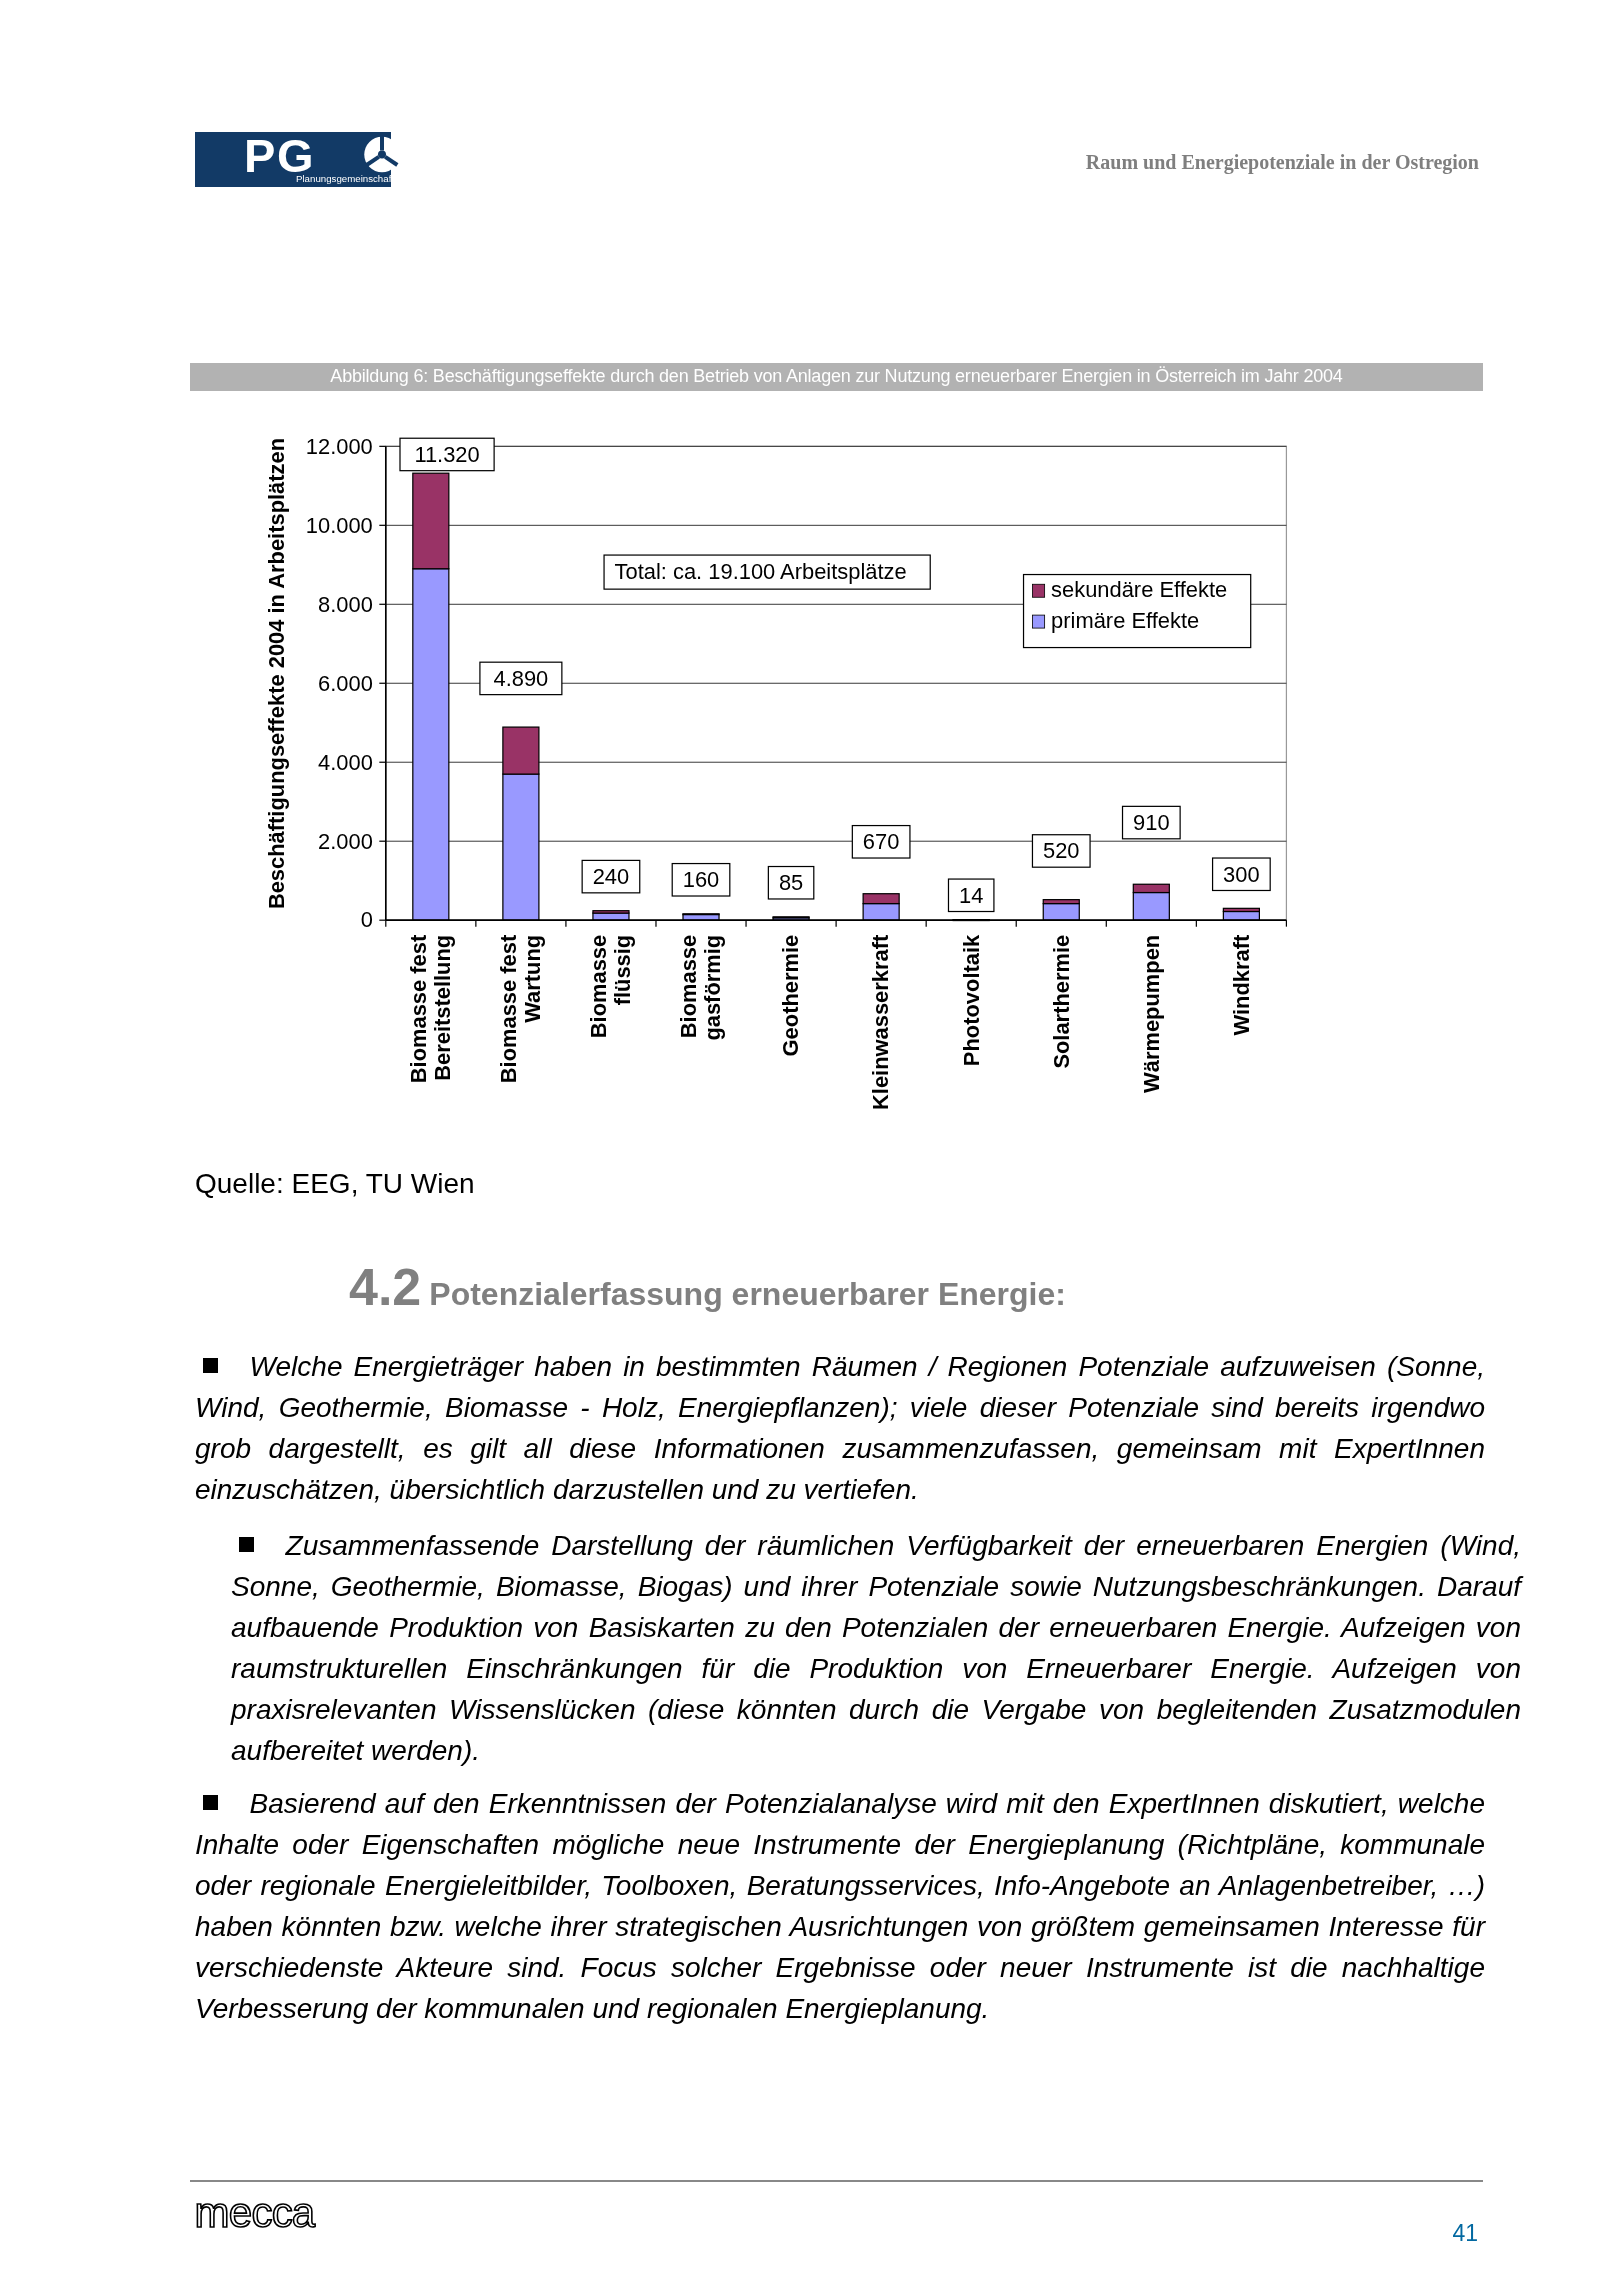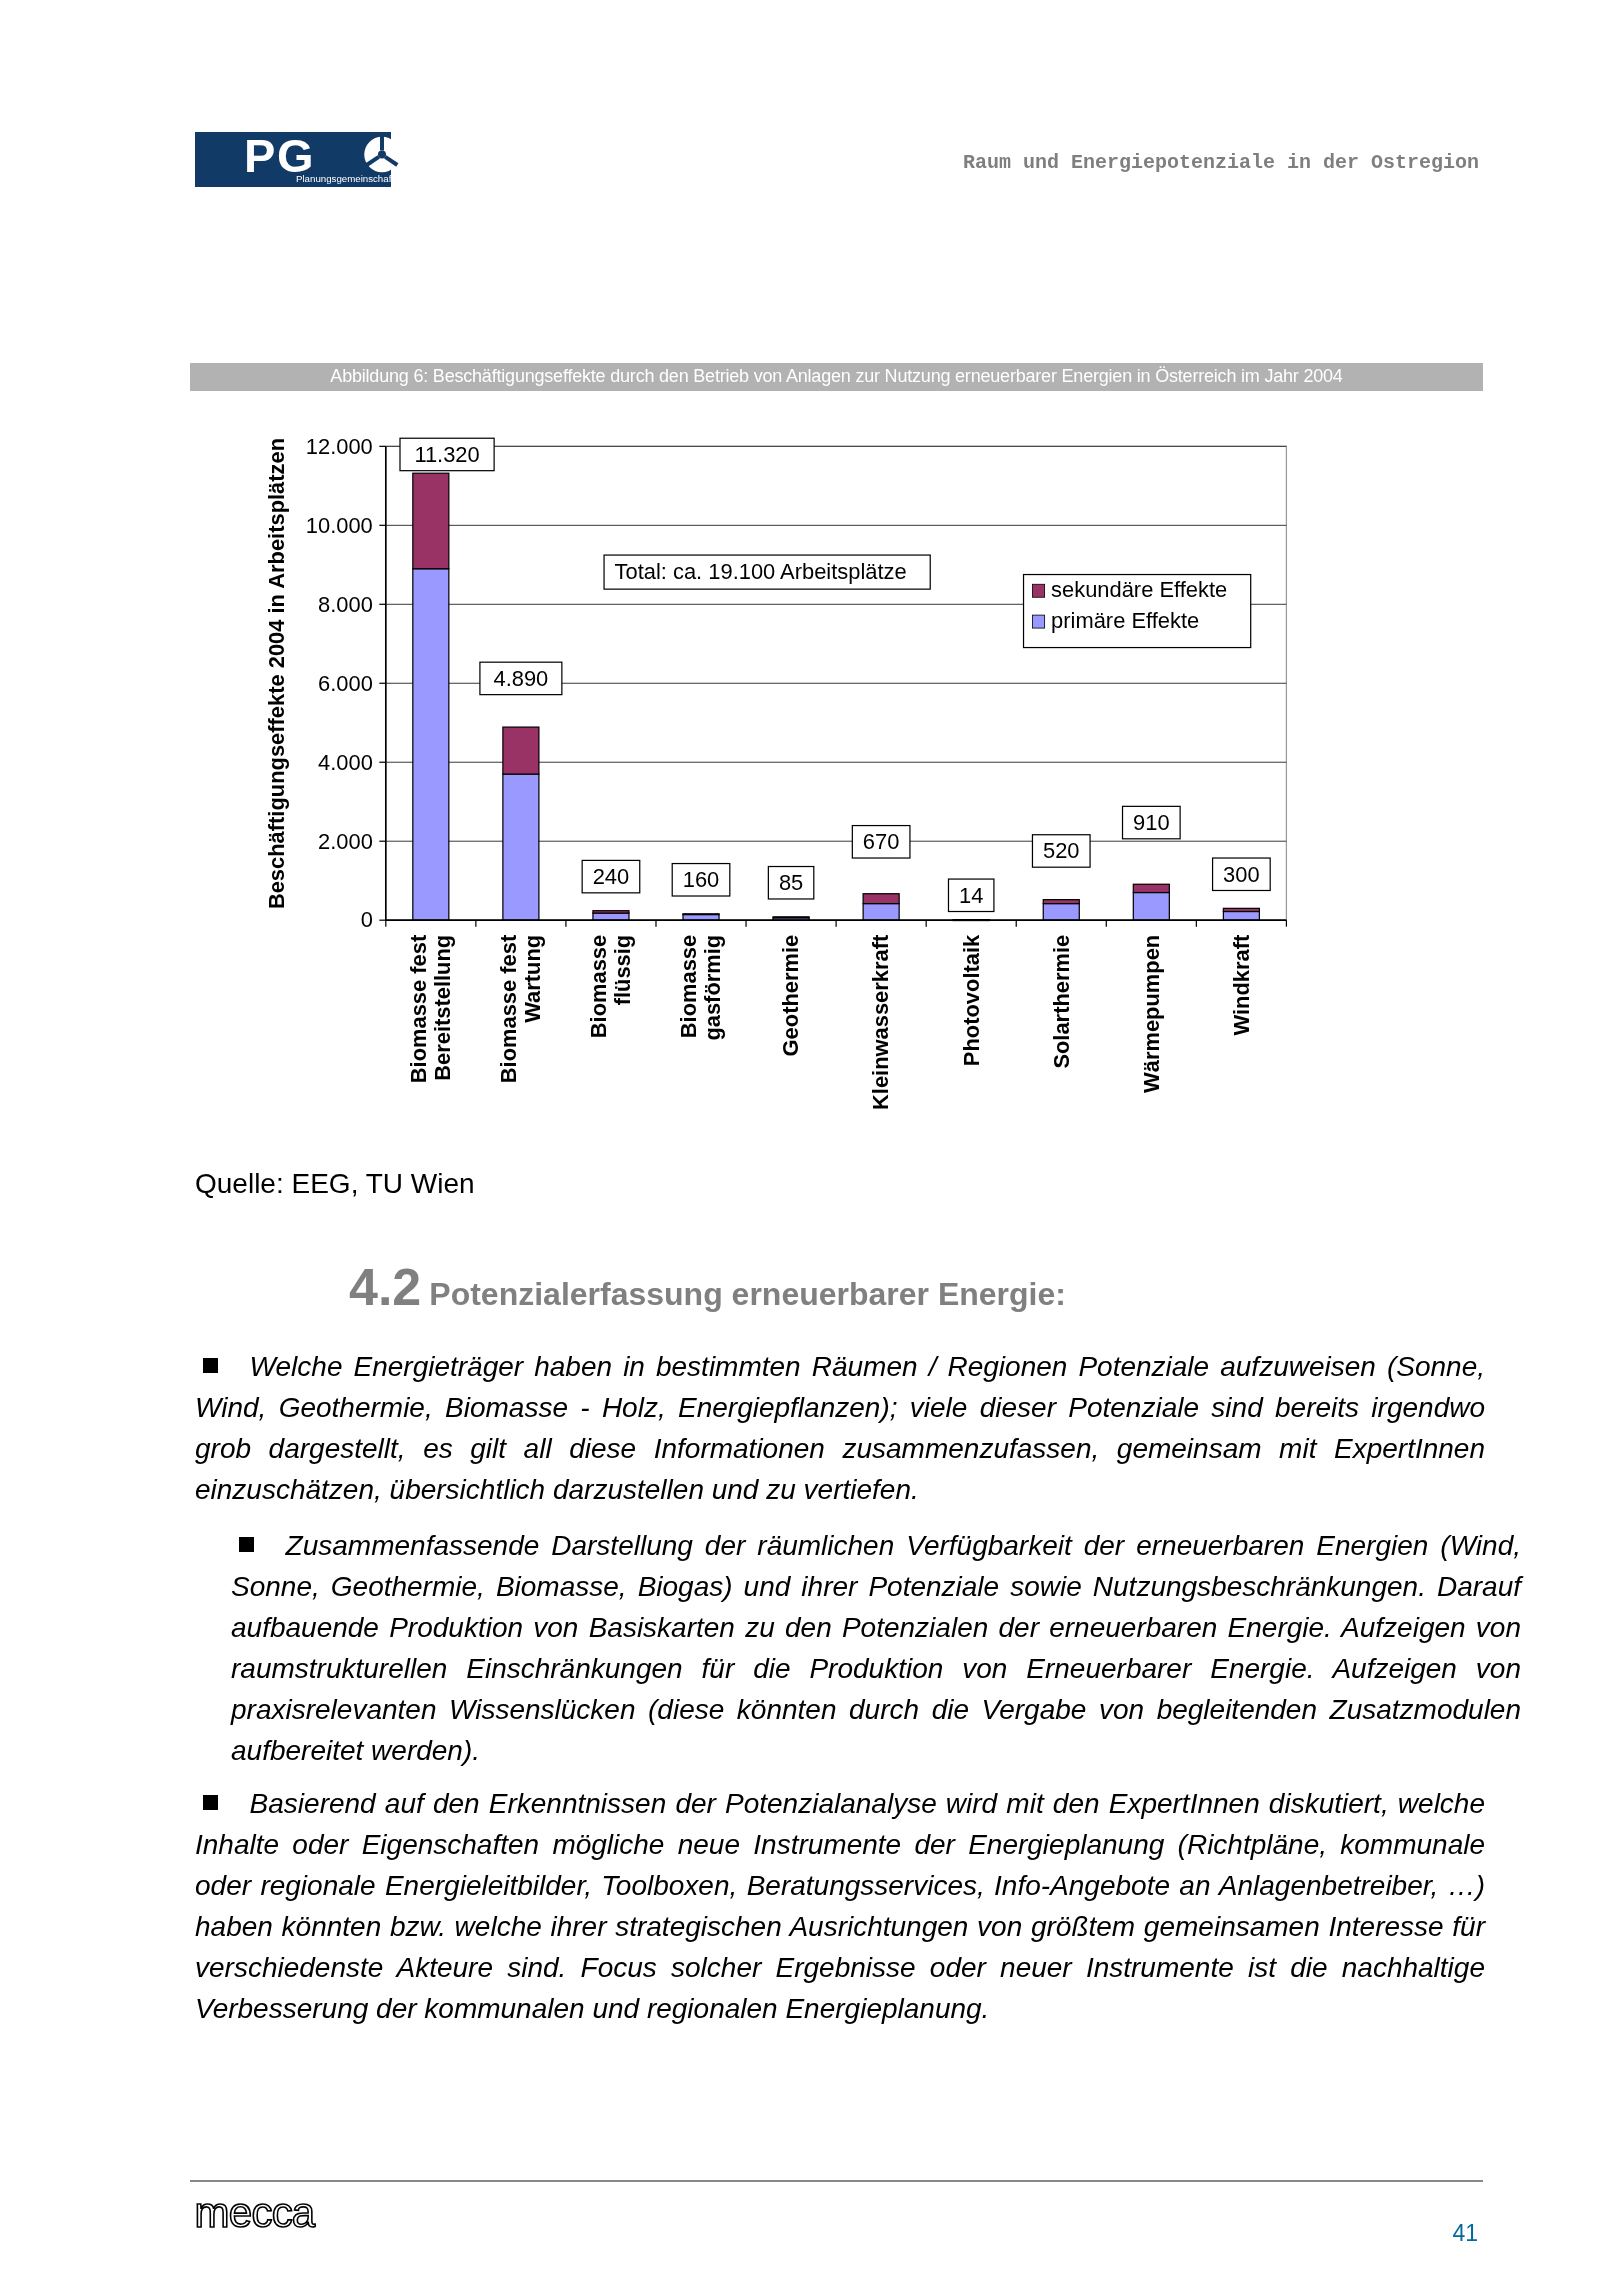--- a/index.html
+++ b/index.html
@@ -3,21 +3,21 @@
 <meta charset="utf-8">
 <style>
   html, body { margin: 0; padding: 0; background: #ffffff; }
   body { width: 1622px; height: 2295px; position: relative; font-family: "Liberation Sans", sans-serif; color: #000; overflow: hidden; }
   .abs { position: absolute; }
   
   #logo { left: 195px; top: 132px; width: 196px; height: 55px; background: #123a66; }
   #logo .pg { position: absolute; left: 49px; top: 1.6px; font-family: "Liberation Sans", sans-serif; font-weight: 900; font-size: 47px; color: #fff; letter-spacing: 1.6px; line-height: 44px; }
   #logo .sub { position: absolute; left: 81px; top: 41px; font-size: 9.7px; color: #fff; white-space: nowrap; padding-left: 20px; }
   #logo svg { position: absolute; left: 162px; top: 2.4px; }
-  #header-title { right: 143px; top: 151px; font-family: Liberation Mono, monospace; font-weight: bold; font-size: 20px; color: #7f7f7f; }
+  #header-title { right: 143px; top: 151px; font-family: Liberation Serif, serif; font-weight: bold; font-size: 20px; color: #7f7f7f; }
   
   #fig-caption { left: 190px; top: 363px; width: 1293px; height: 27.6px; background: #b2b2b2; color: #fff; font-size: 18px; line-height: 27.6px; text-align: center; white-space: nowrap; overflow: hidden; letter-spacing: -0.2px; }
   
   #chart { left: 243px; top: 422px; }
   
   #source { left: 195px; top: 1168px; font-size: 28px; }
   
   #sec-heading { left: 349px; top: 1257px; color: #808080; font-weight: bold; white-space: nowrap; }
   #sec-heading .num { font-size: 52px; }
   #sec-heading .title { font-size: 32px; margin-left: 8px; }

